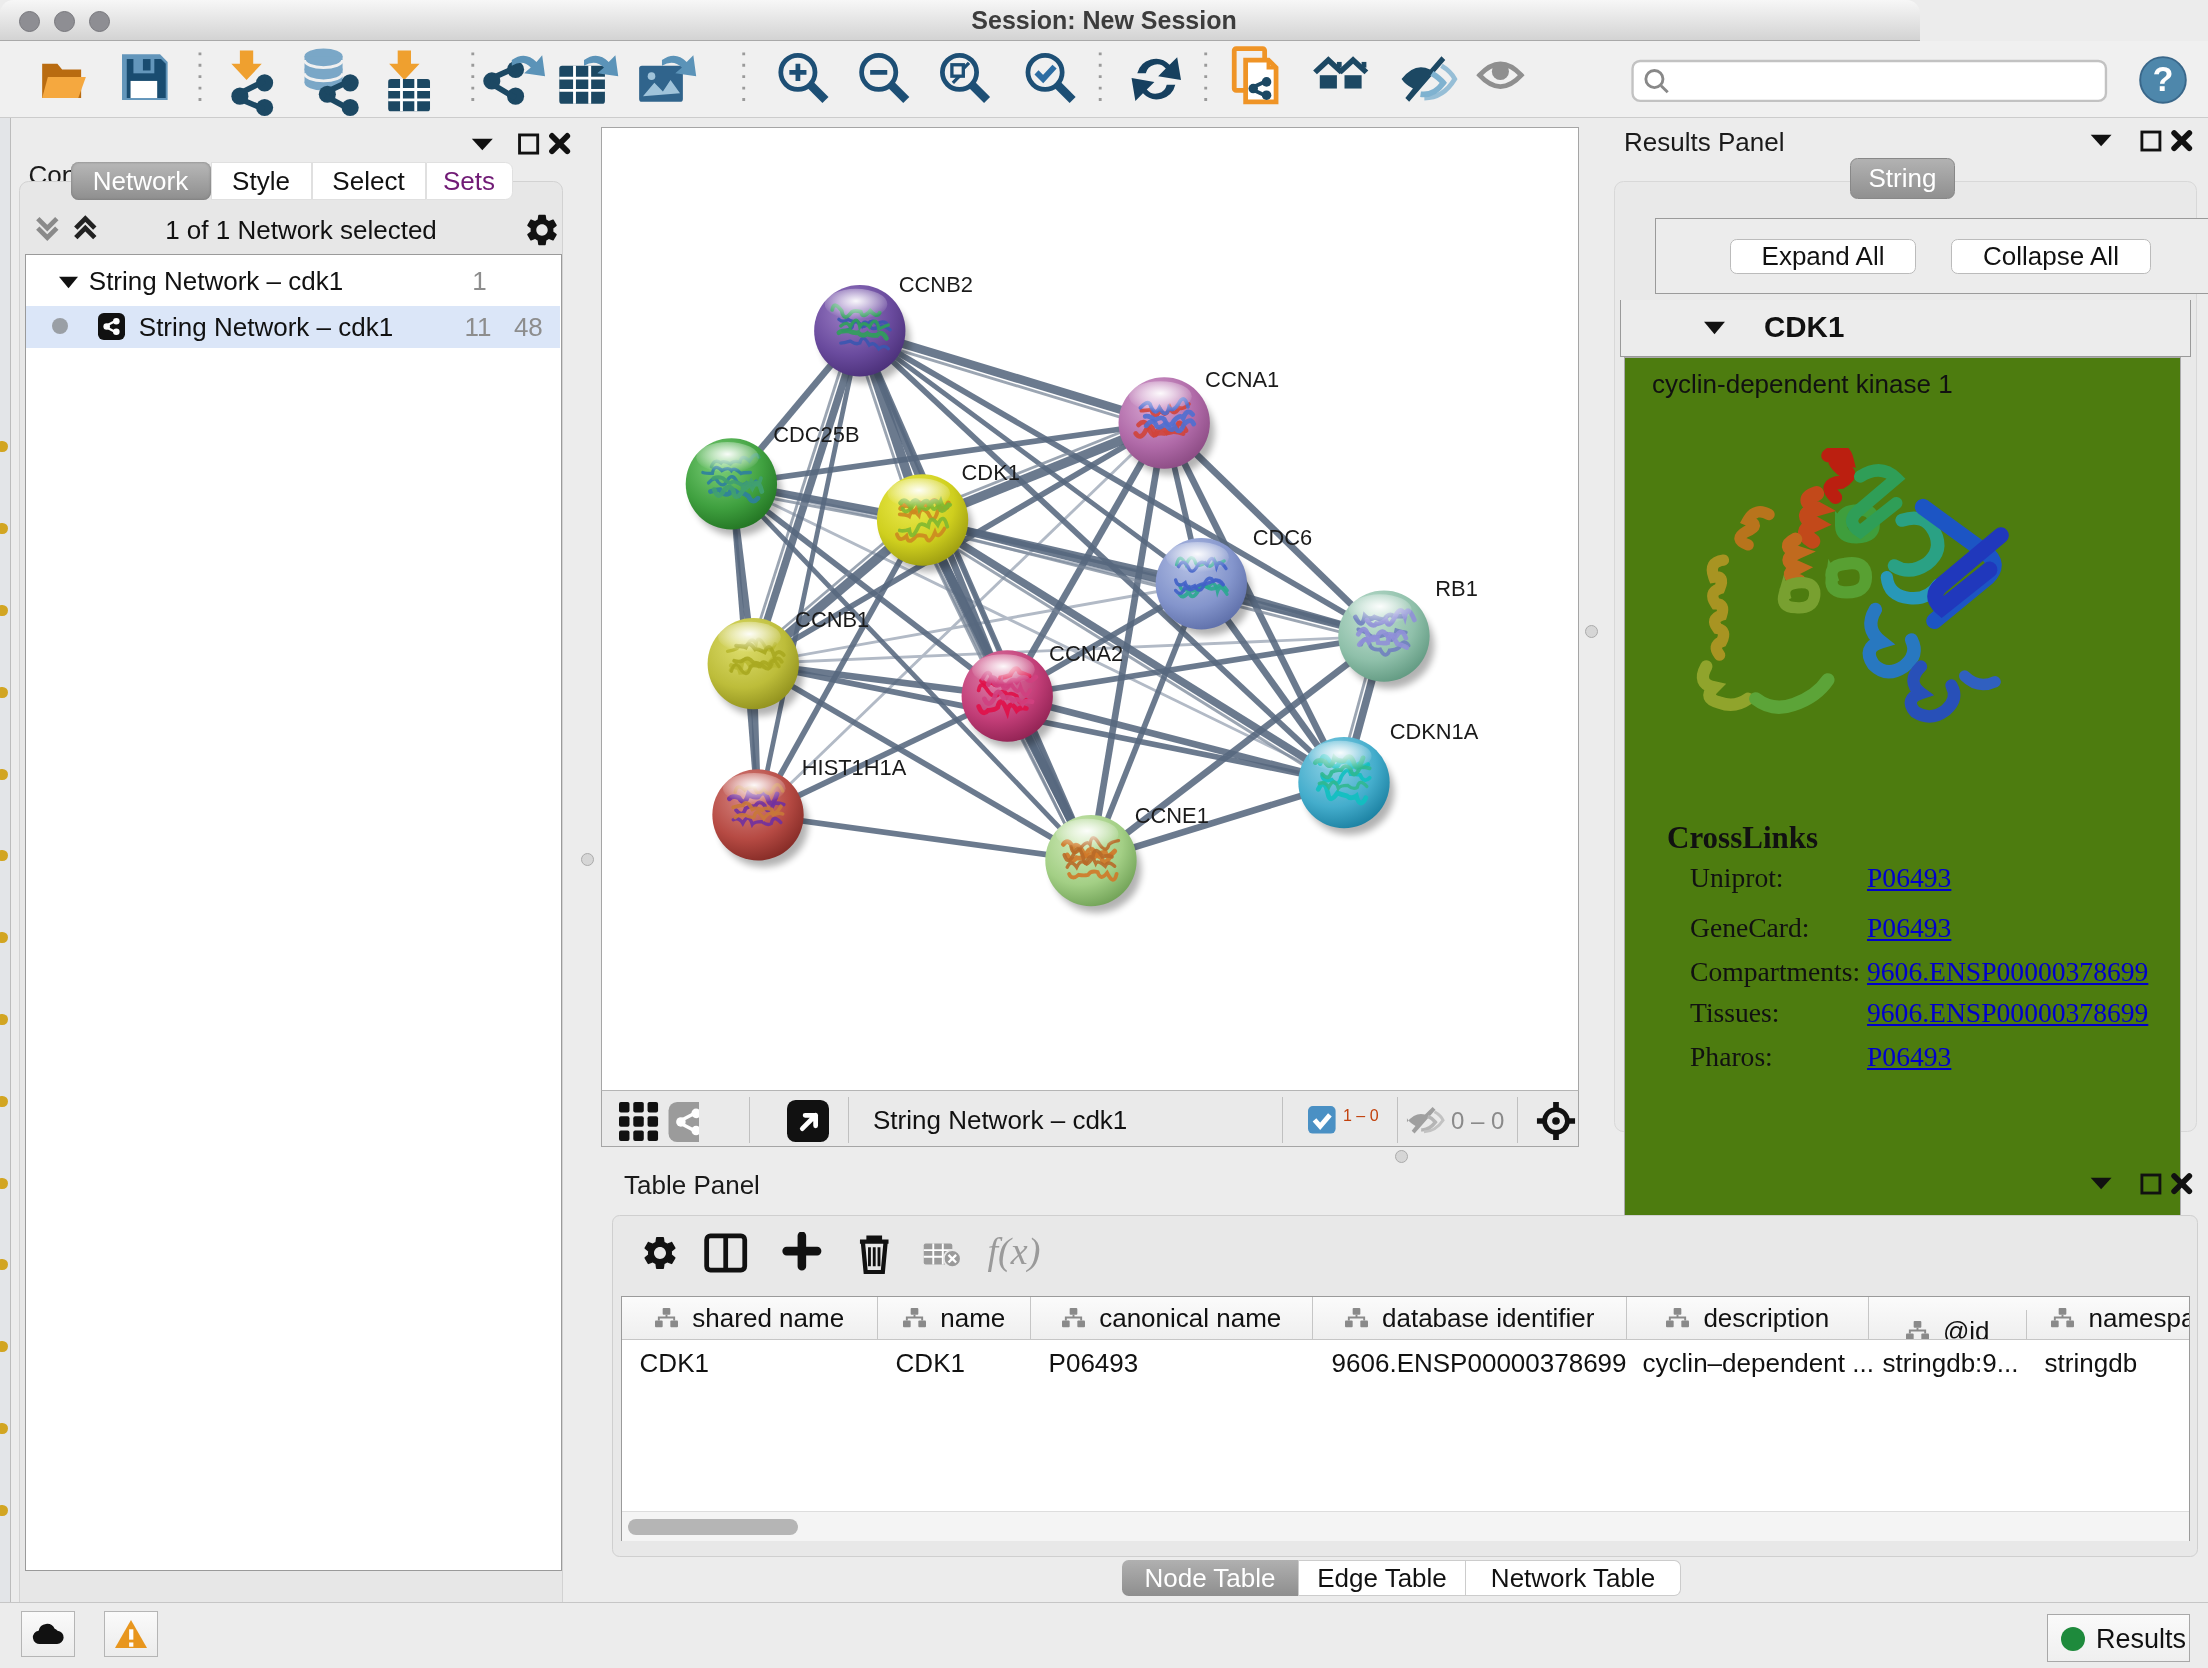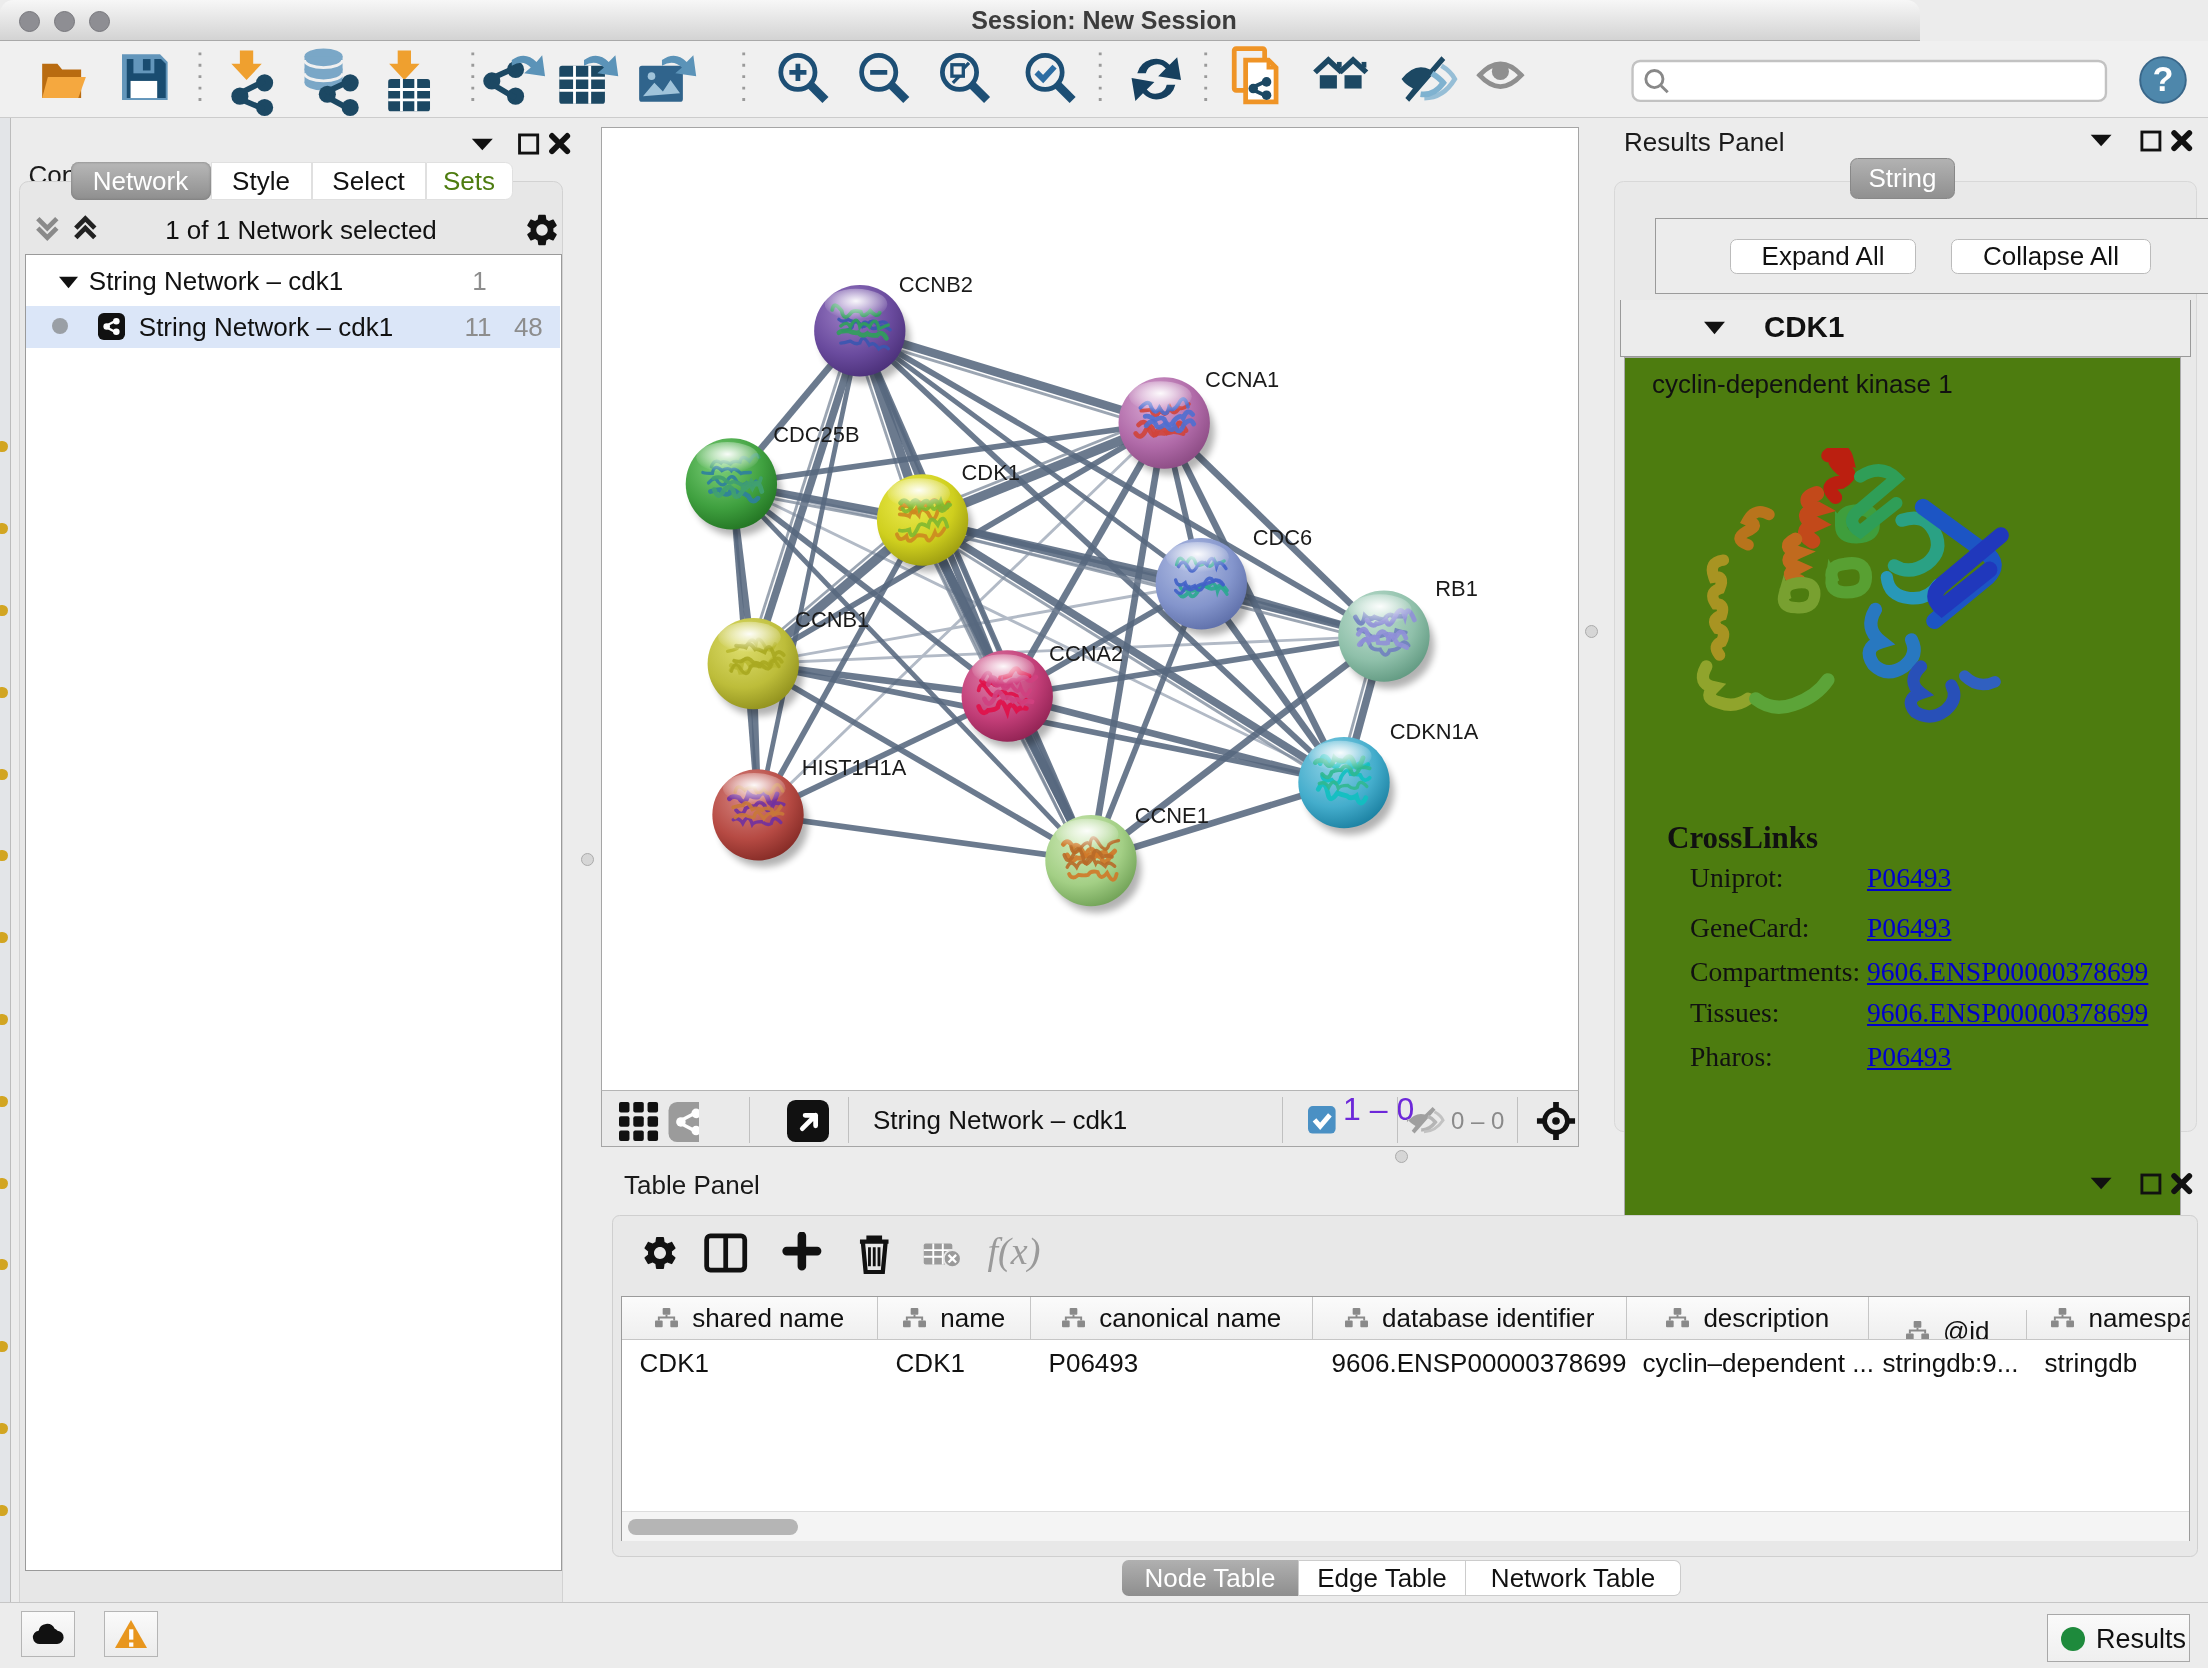--- a/index.html
+++ b/index.html
@@ -200,21 +200,21 @@
     <rect x="54" y="4" width="19" height="19" fill="none" stroke="#111" stroke-width="3"></rect>
     <path d="M88 5 l16 16 M104 5 l-16 16" stroke="#111" stroke-width="6" stroke-linecap="round"></path>
   </svg>
 
   <div class="abs" style="left:8.6px;top:63px;width:544px;height:1469px;background:#e7e7e7;border:1px solid #d2d2d2;border-radius:9.5px;"></div>
 
   <div class="abs" style="left:60px;top:44px;width:441px;height:38px;">
     <div class="abs" style="left:0;top:0;width:140px;height:38px;background:linear-gradient(#b8b8b8,#8e8e8e);border-radius:7.6px;color:#fff;font-size:26px;text-align:center;line-height:38px;box-shadow:inset 0 0 2.9px #777;">Network</div>
     <div class="abs" style="left:140px;top:0;width:101px;height:38px;background:#fff;border:1px solid #e0e0e0;font-size:26px;color:#111;text-align:center;line-height:36px;">Style</div>
     <div class="abs" style="left:241px;top:0;width:114px;height:38px;background:#fff;border:1px solid #e0e0e0;font-size:26px;color:#111;text-align:center;line-height:36px;">Select</div>
-    <div class="abs" style="left:355px;top:0;width:87px;height:38px;background:#fff;border:1px solid #e0e0e0;border-radius:0 7.6px 7.6px 0;font-size:26px;color:#4d7c0f;text-align:center;line-height:36px;">Sets</div>
+    <div class="abs" style="left:355px;top:0;width:87px;height:38px;background:#fff;border:1px solid #e0e0e0;border-radius:0 7.6px 7.6px 0;font-size:26px;color:#701a75;text-align:center;line-height:36px;">Sets</div>
   </div>
 
   <svg class="abs" style="left:23px;top:93px;" width="76" height="38" viewBox="0 0 80 40">
     <g stroke="#8a8a8a" stroke-width="5" fill="none">
         <path d="M4 8 l10 10 10 -10 M4 18 l10 10 10 -10"></path>
       </g>
     <g stroke="#222" stroke-width="5" fill="none">
         <path d="M44 18 l10 -10 10 10 M44 28 l10 -10 10 10"></path>
       </g>
   </svg>
@@ -519,21 +519,21 @@
     <rect width="44" height="44" rx="9" fill="#111"></rect>
     <path d="M16 30 L30 16 M30 16 h-11 M30 16 v11" stroke="#fff" stroke-width="5" stroke-linecap="round"></path>
   </svg>
   <div class="abs" style="left:246px;top:5.7px;width:1px;height:46px;background:#c0c0c0;"></div>
   <div class="abs" style="left:271px;top:14.3px;font-size:26px;color:#111;">String Network – cdk1</div>
   <div class="abs" style="left:680px;top:5.7px;width:1px;height:46px;background:#c0c0c0;"></div>
   <svg class="abs" style="left:706px;top:15px;" width="27.6" height="27.6" viewBox="0 0 34 34">
     <rect width="34" height="34" rx="6" fill="#4a90c4"></rect>
     <path d="M8 17 l7 8 12 -14" stroke="#fff" stroke-width="6" fill="none"></path>
   </svg>
-  <div class="abs" style="left:741px;top:0;font-size:32px;color:#6d28d9;">1 – 0</div>
+  <div class="abs" style="left:741px;top:16px;font-size:16px;color:#c2410c;">1 – 0</div>
   <div class="abs" style="left:795px;top:5.7px;width:1px;height:46px;background:#c0c0c0;"></div>
   <svg class="abs" style="left:803px;top:15px;" width="40" height="28.5" viewBox="0 0 42 30">
     <path d="M2 17 Q11 6 21 9 l8 -8 3 3 -22 25 -3 -3 4 -5 q-6 -3 -9 -8 z" fill="#9f9f9f"></path>
     <path d="M24 11 q5 2 8 6 q-7 9 -15 8" fill="none" stroke="#b5b5b5" stroke-width="3.6"></path>
     <path d="M31 6 q7 4 9 9 q-8 12 -20 12" fill="none" stroke="#c2c2c2" stroke-width="3.2"></path>
   </svg>
   <div class="abs" style="left:849px;top:16px;font-size:24px;color:#8a8a8a;">0 – 0</div>
   <div class="abs" style="left:915px;top:5.7px;width:1px;height:46px;background:#c0c0c0;"></div>
   <svg class="abs" style="left:934px;top:9.5px;" width="40" height="40" viewBox="0 0 42 42">
     <g stroke="#111" fill="none">

